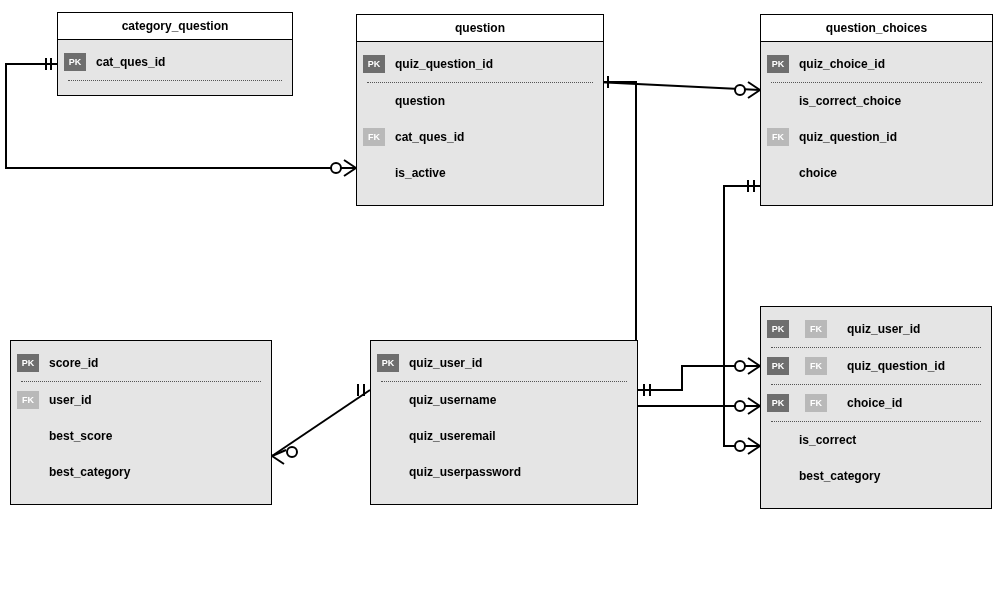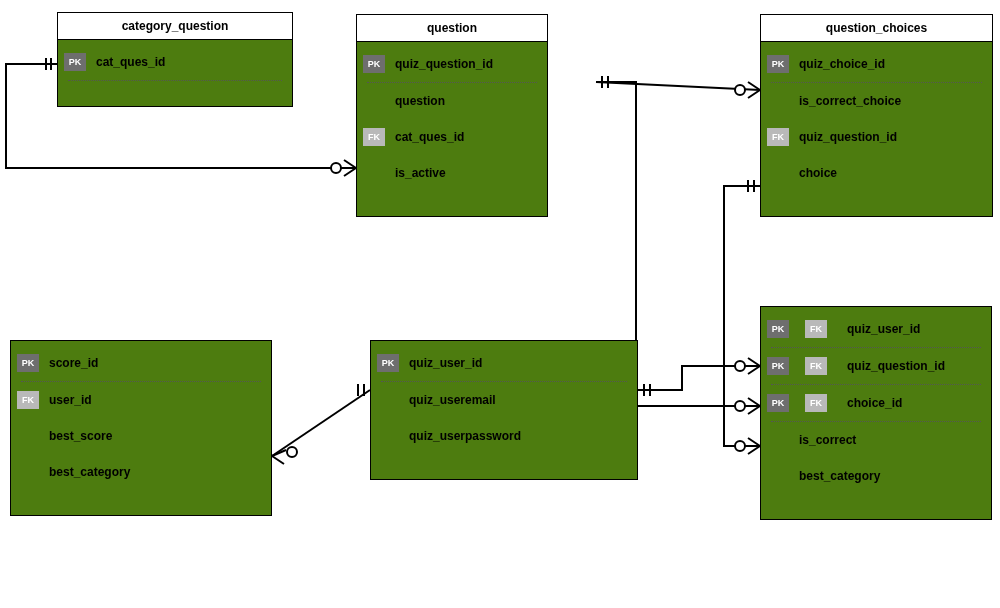--- a/index.html
+++ b/index.html
@@ -1,20 +1,20 @@
 <!DOCTYPE html>
 <html><head>
 <meta charset="utf-8">
 <style>
   html,body{margin:0;padding:0;background:#fff;font-family:"Segoe UI",Arial,sans-serif;font-size:12px;color:#000}
   #stage{position:relative;width:1000px;height:608px}
   svg.conn{position:absolute;left:0;top:0;width:1000px;height:608px;pointer-events:none}
-  .entity{position:absolute;border:1px solid #000;background:#4d7c0f;box-sizing:border-box}
+  .entity{position:absolute;border:1px solid #000;background:#e5e5e5;box-sizing:border-box}
   .entity .title{background:#fff;border-bottom:1px solid #000;text-align:center;font-weight:600;padding:6px 4px}
-  .attrs{padding:4px 6px 25px 6px}
+  .attrs{padding:4px 6px 14px 6px}
   .row{display:flex;align-items:center;height:36px}
   .dot{border-top:1px dotted #555;margin:0 4px}
   .key{width:22px;height:18px;display:flex;align-items:center;justify-content:center;font-size:9px;font-weight:700;color:#fff;margin-right:10px}
   .pk{background:#6e6e6e}
   .fk{background:#b9b9b9}
   .keyspacer{width:22px;margin-right:10px}
   .lbl{font-weight:700}
   .keywrap{display:flex;gap:6px;margin-right:10px}
 </style>
 </head>
@@ -64,21 +64,21 @@
   <div class="title">category_question</div>
   <div class="attrs">
     <div class="row">
           <span class="key pk">PK</span>
           <span class="lbl">cat_ques_id</span>
         </div>
     <div class="dot"></div>
   </div>
 </div>
 
-<div class="entity" style="left:356px;top:14px;width:192px">
+<div class="entity" style="left:356px;top:14px;width:248px">
   <div class="title">question</div>
   <div class="attrs">
     <div class="row">
           <span class="key pk">PK</span>
           <span class="lbl">quiz_question_id</span>
         </div>
     <div class="dot"></div>
     <div class="row">
           <span class="keyspacer"></span>
           <span class="lbl">question</span>
@@ -139,20 +139,24 @@
   </div>
 </div>
 
 <div class="entity" style="left:370px;top:340px;width:268px">
   <div class="attrs">
     <div class="row">
           <span class="key pk">PK</span>
           <span class="lbl">quiz_user_id</span>
         </div>
     <div class="dot"></div>
+    <div class="row">
+          <span class="keyspacer"></span>
+          <span class="lbl">quiz_username</span>
+        </div>
     <div class="row">
           <span class="keyspacer"></span>
           <span class="lbl">quiz_useremail</span>
         </div>
     <div class="row">
           <span class="keyspacer"></span>
           <span class="lbl">quiz_userpassword</span>
         </div>
   </div>
 </div>

